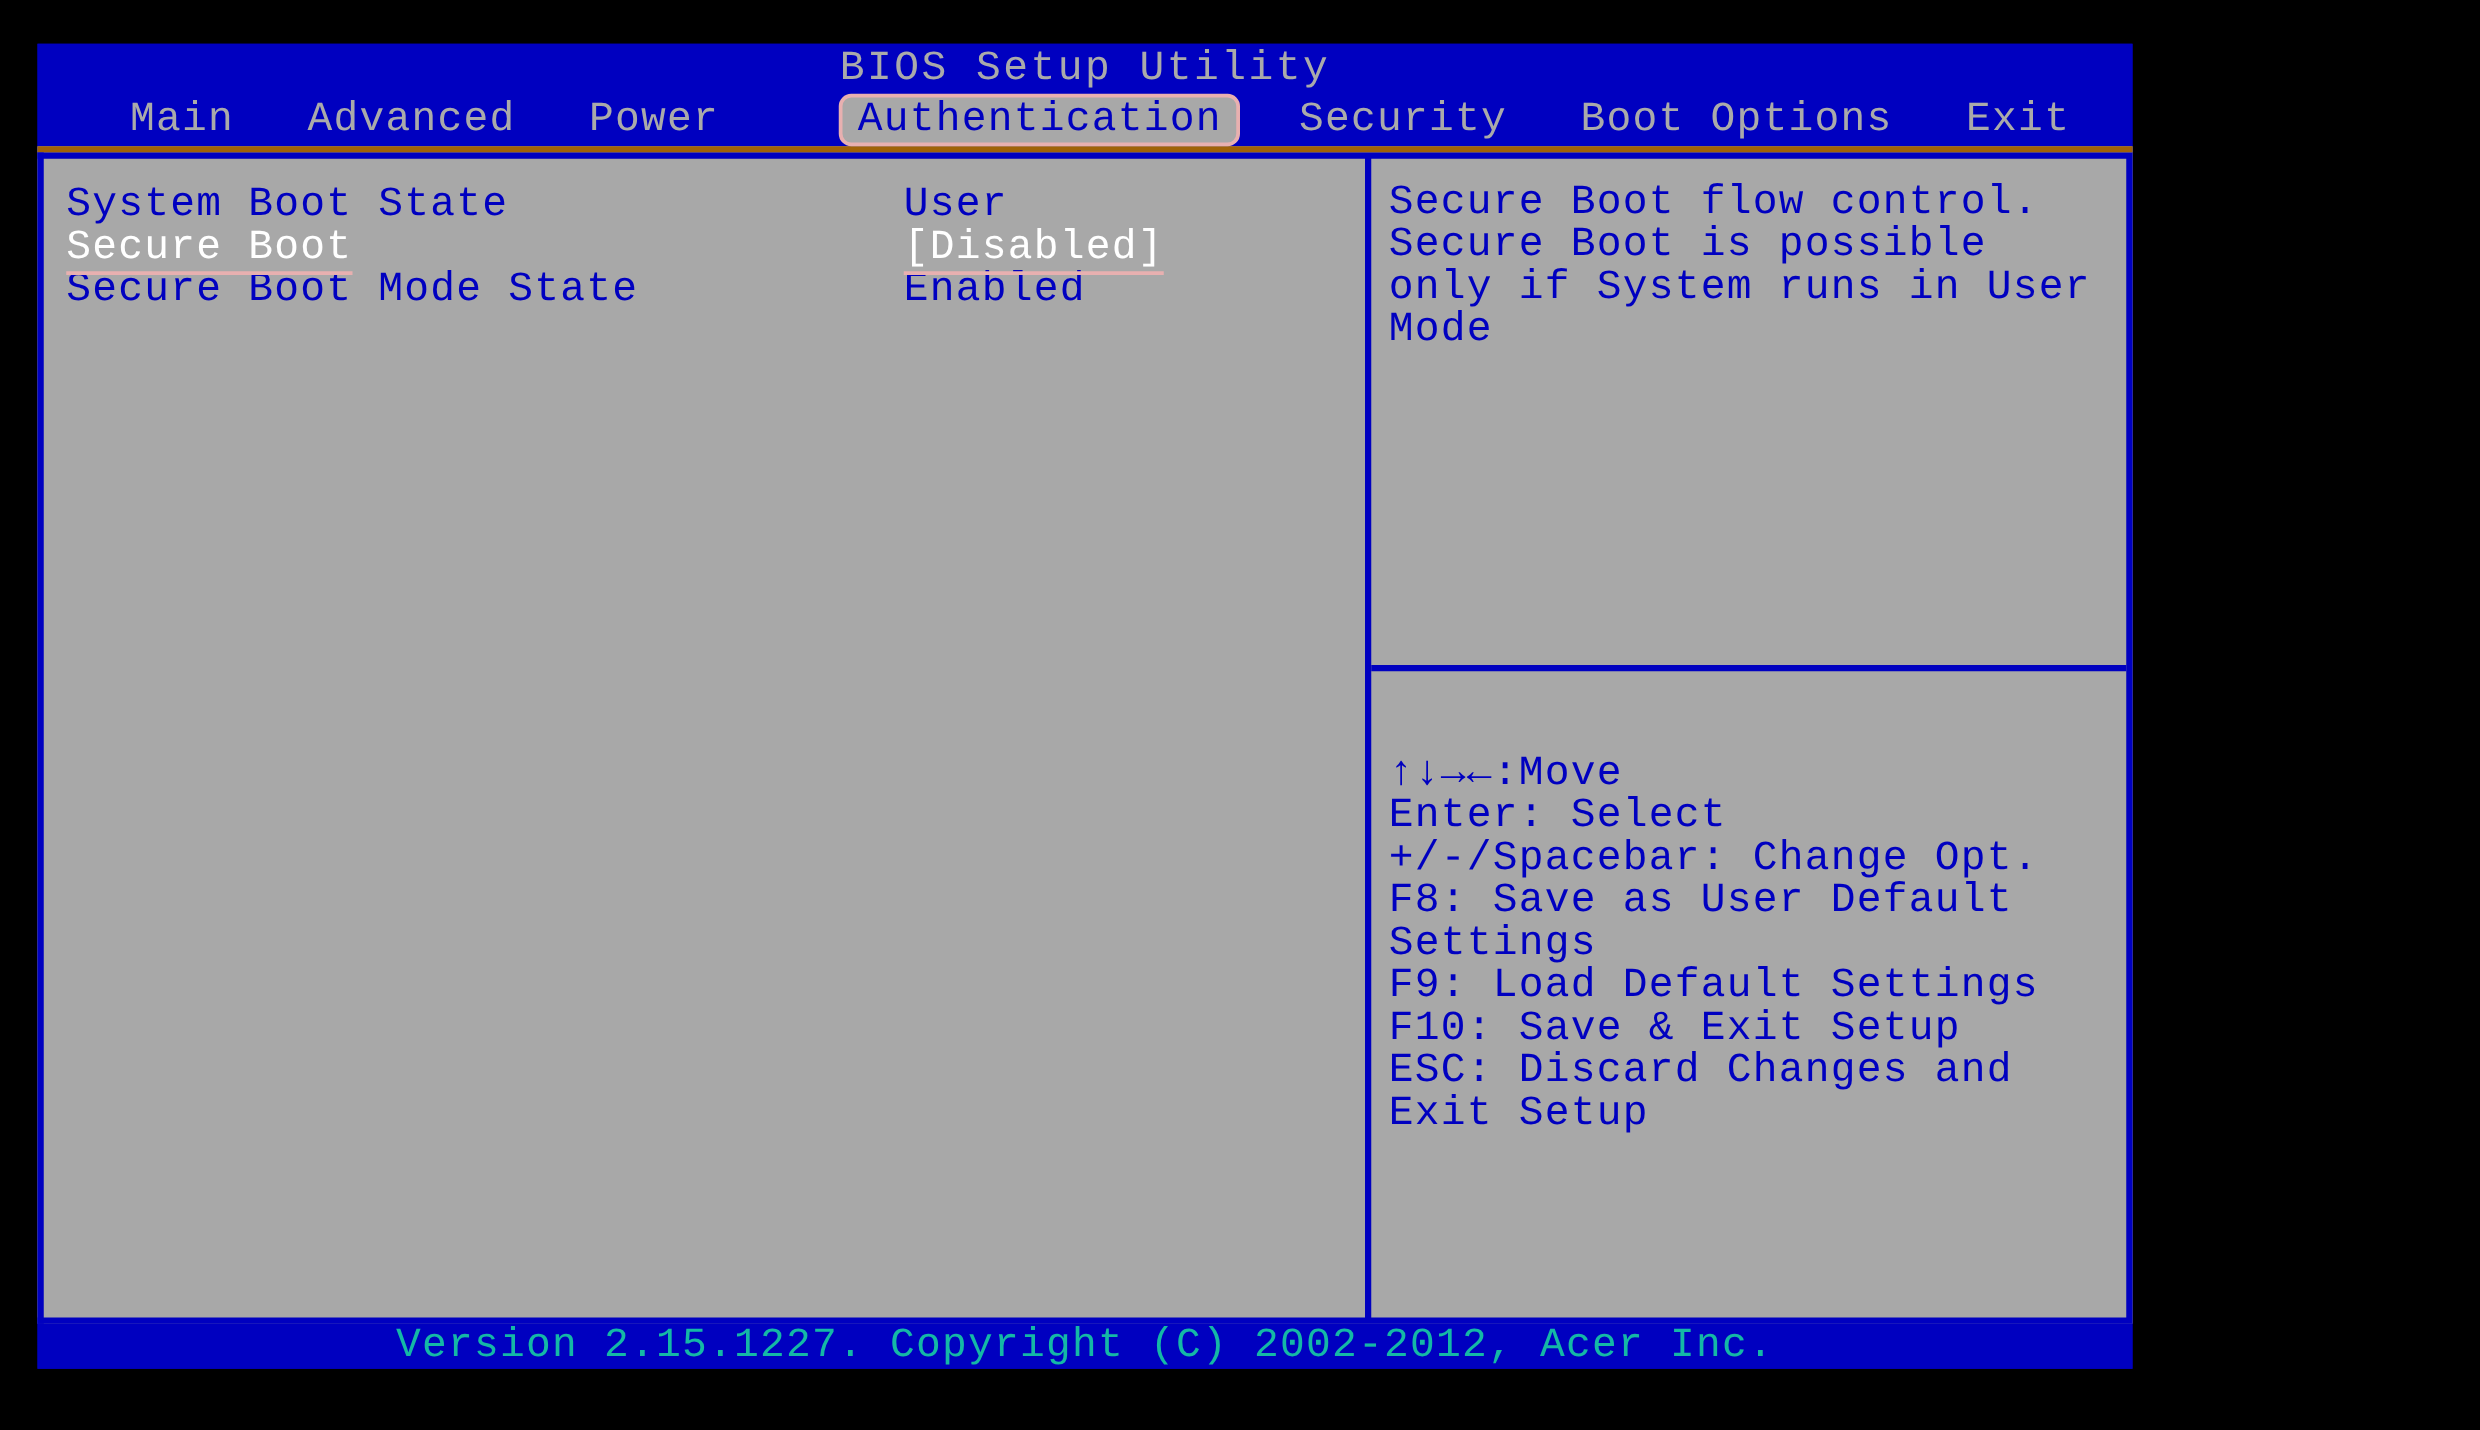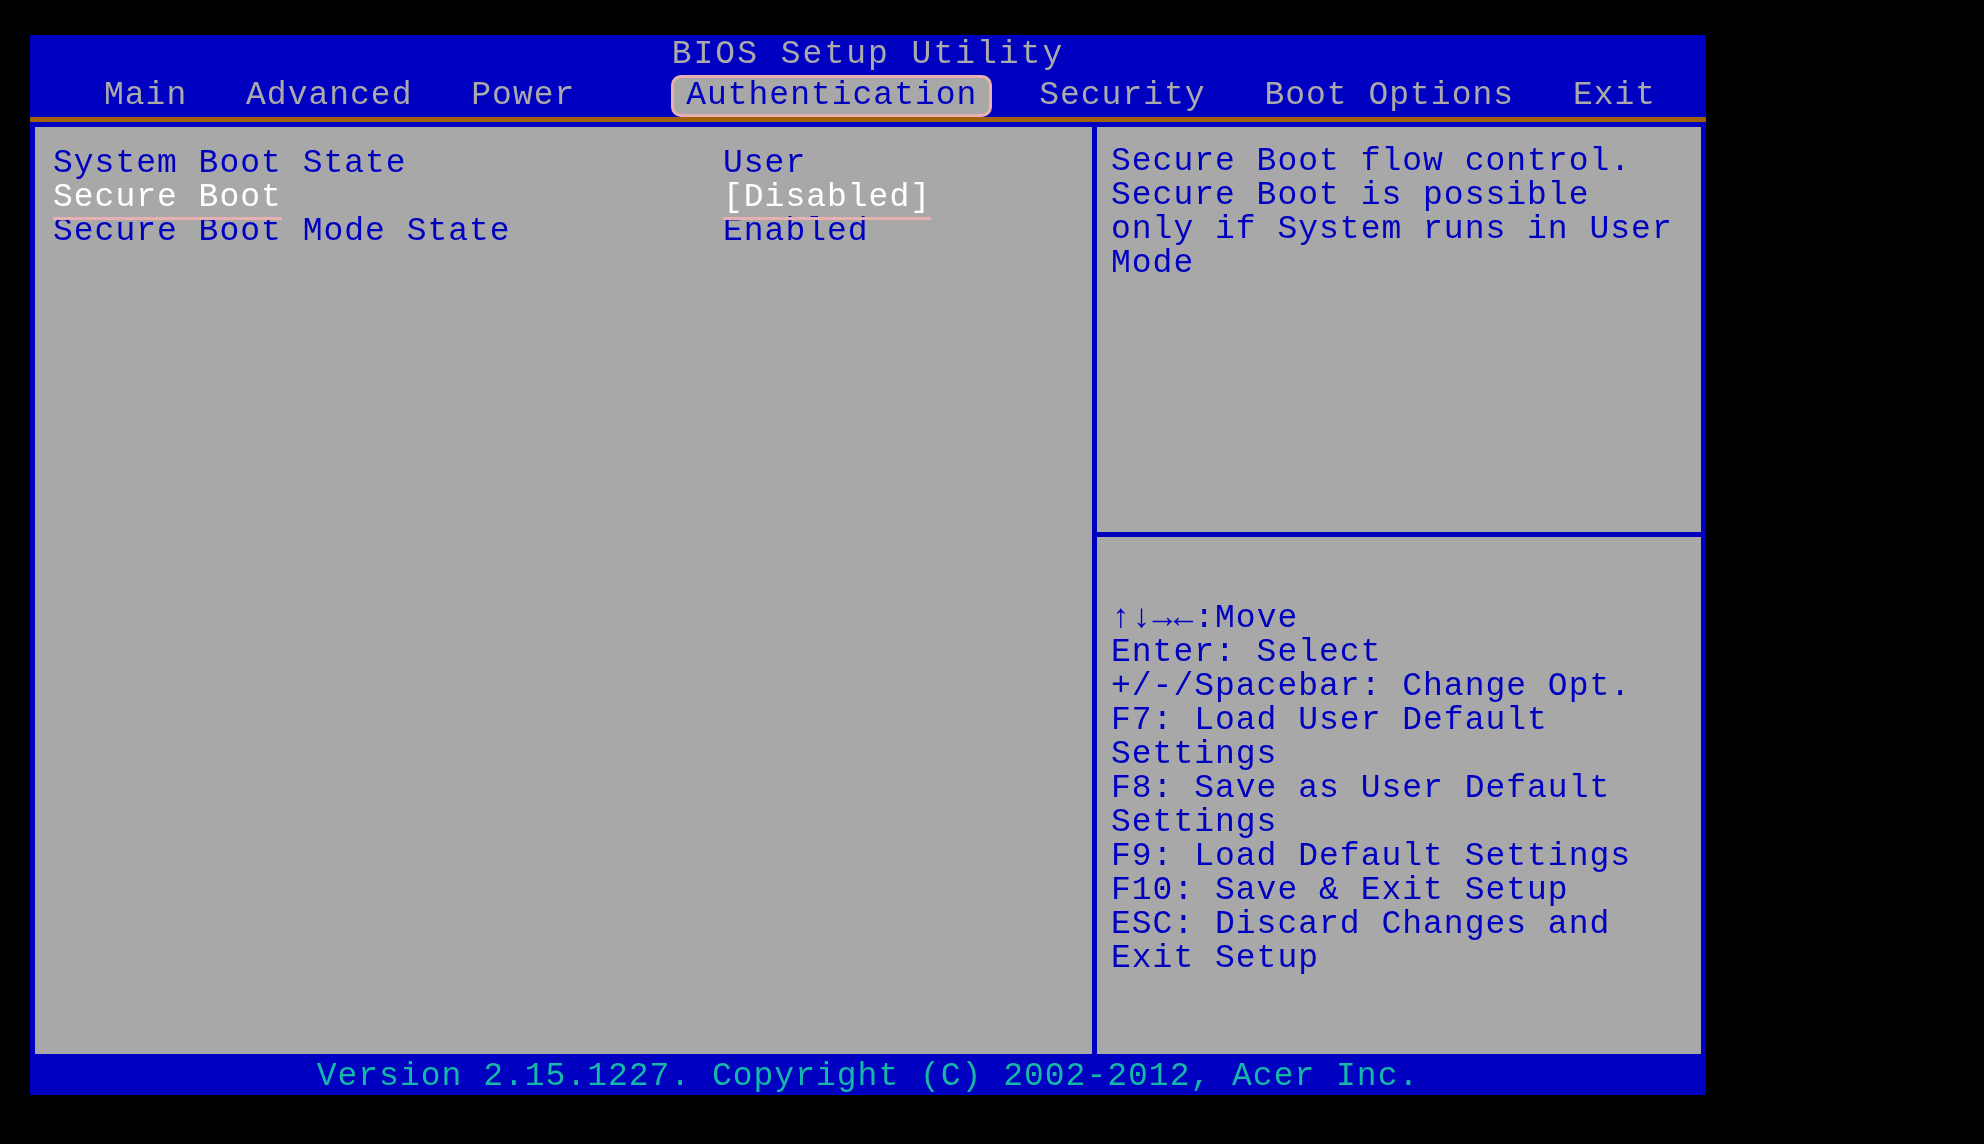--- a/index.html
+++ b/index.html
@@ -166,21 +166,20 @@
         <span class="col-value">Enabled</span>
       </div>
     </div>
 
     <div class="right-pane">
       <div class="help-top">Secure Boot flow control. Secure Boot is possible only if System runs in User Mode</div>
       <div class="help-bottom">
         <div><span class="arrows-icon">↑↓→←</span><span>:Move</span></div>
         <div>Enter: Select</div>
         <div>+/-/Spacebar: Change Opt.</div>
-        <div>F7: Load User Default Settings</div>
         <div>F8: Save as User Default Settings</div>
         <div>F9: Load Default Settings</div>
         <div>F10: Save &amp; Exit Setup</div>
         <div>ESC: Discard Changes and Exit Setup</div>
       </div>
     </div>
   </div>
 
   <div class="footer">Version 2.15.1227. Copyright (C) 2002-2012, Acer Inc.</div>
 </div>

